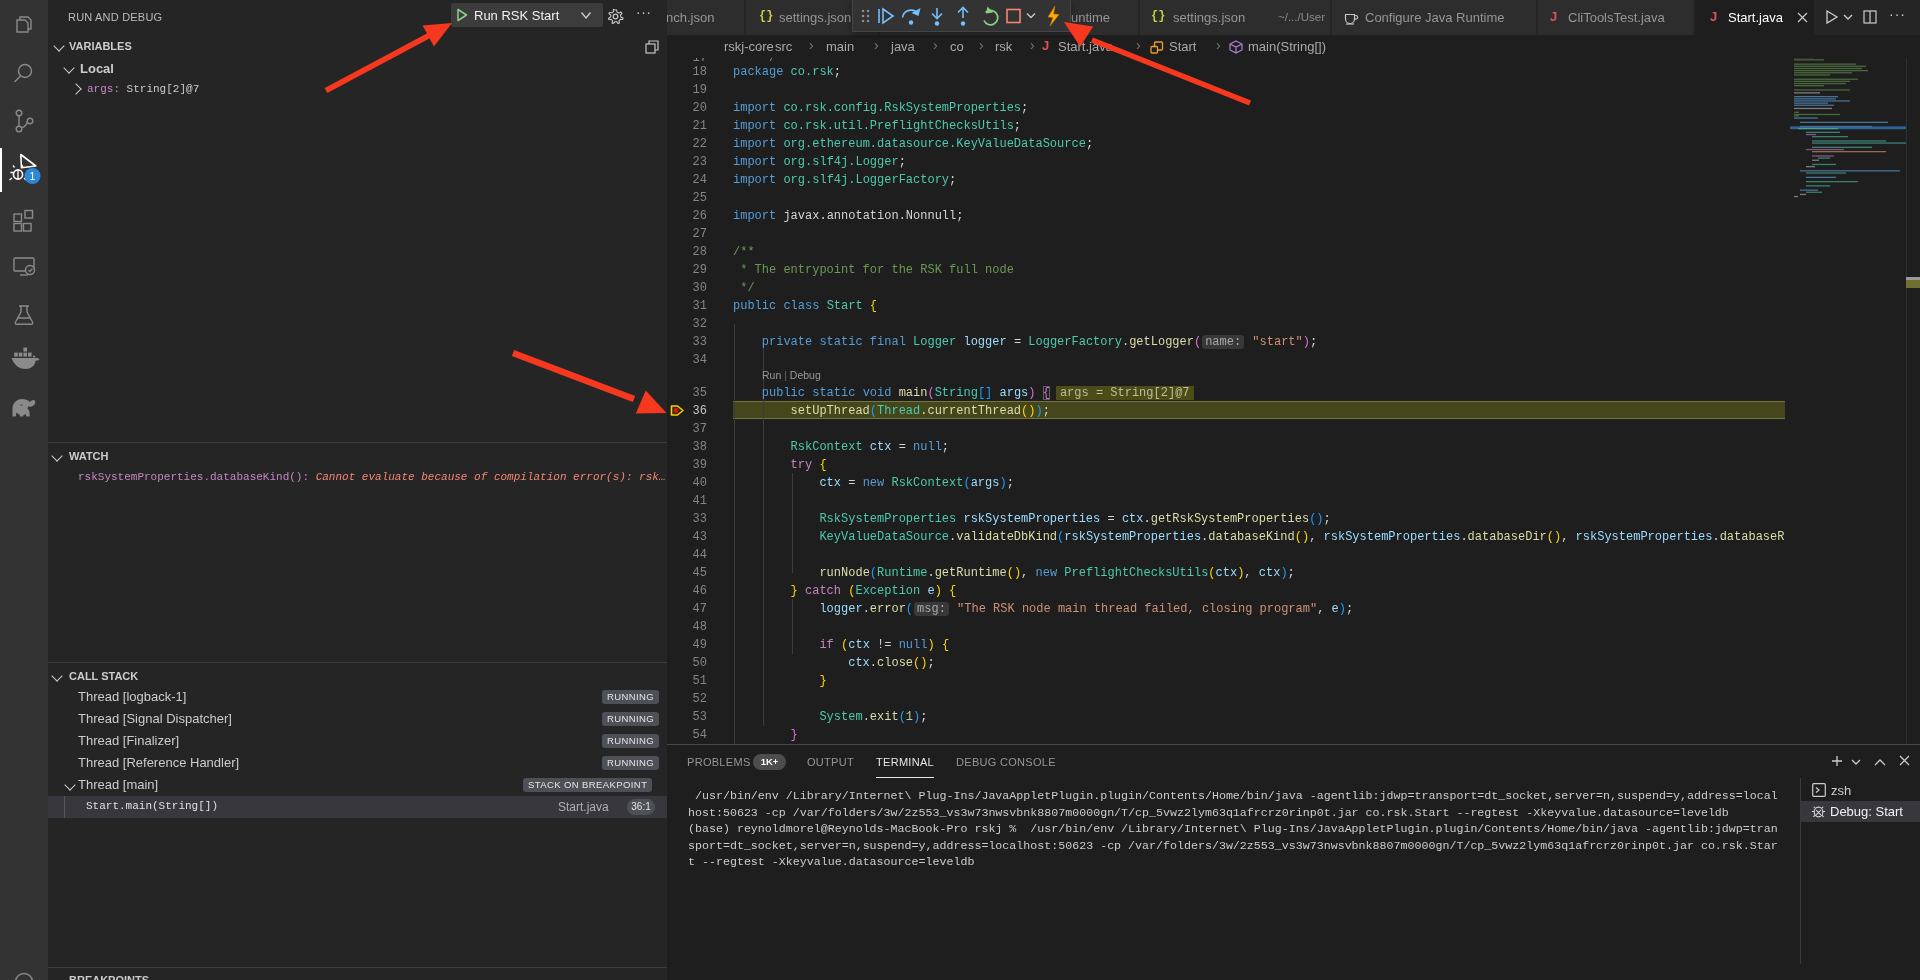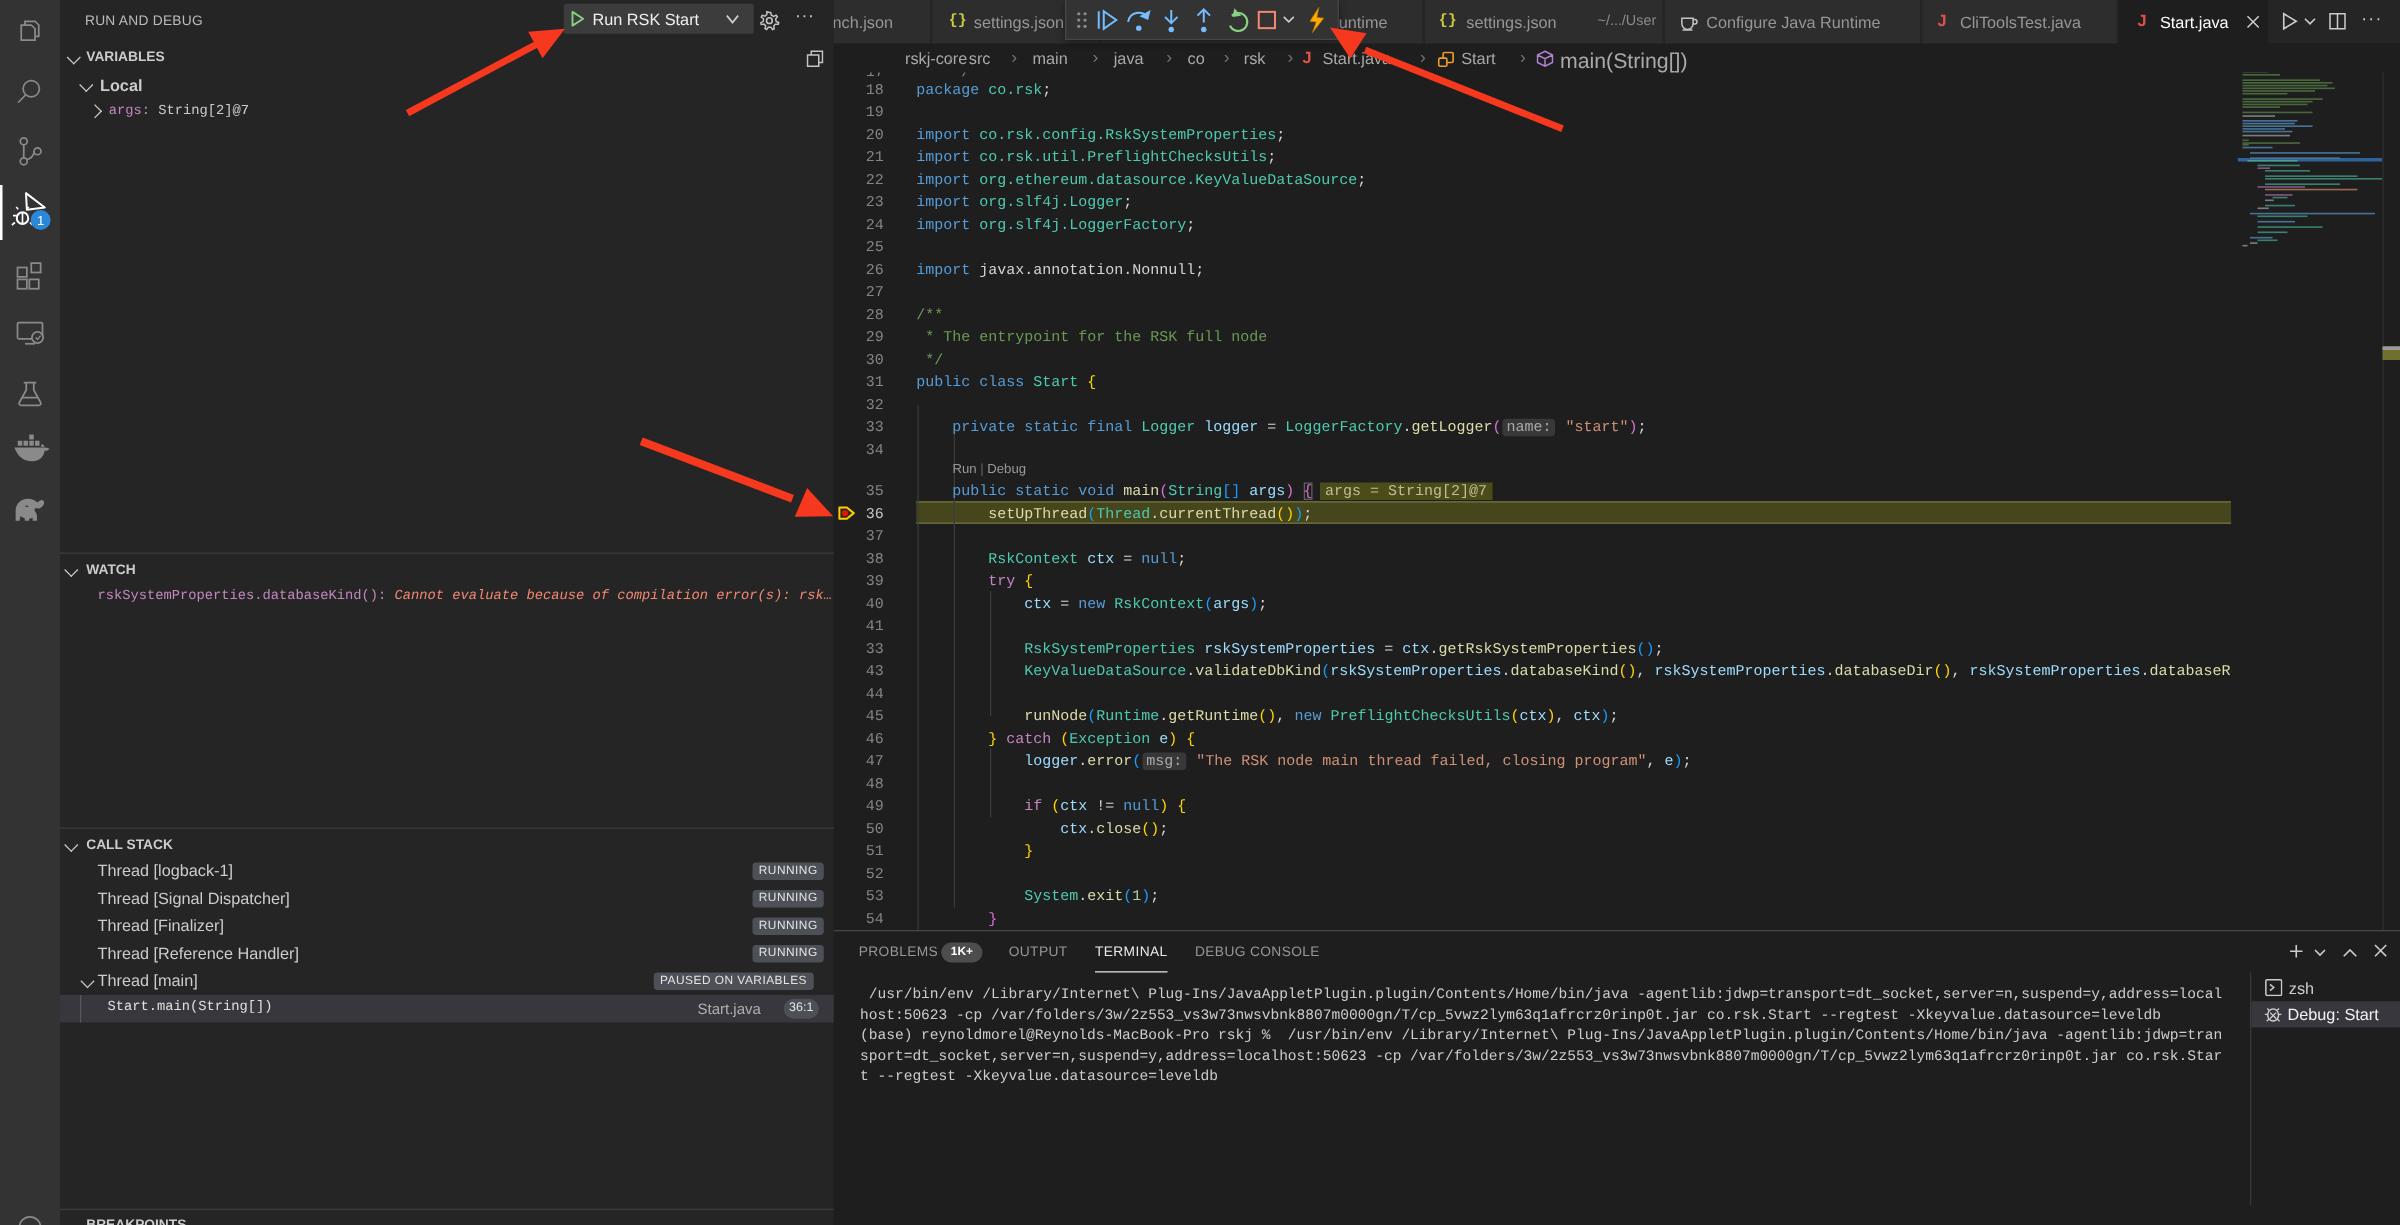--- a/index.html
+++ b/index.html
@@ -73,21 +73,21 @@
 <div class="abs" style="left:667px;top:35px;width:1253px;height:23px;background:#1e1e1e;"></div>
 
 <div class="abs" style="left:684px;top:39px;font-size:13px;color:#a9a9a9;margin-left:40px;">rskj-core</div>
 <div class="abs" style="left:775px;top:39px;font-size:13px;color:#a9a9a9;">src</div>
 <div class="abs" style="left:826px;top:39px;font-size:13px;color:#a9a9a9;">main</div>
 <div class="abs" style="left:891px;top:39px;font-size:13px;color:#a9a9a9;">java</div>
 <div class="abs" style="left:950px;top:39px;font-size:13px;color:#a9a9a9;">co</div>
 <div class="abs" style="left:995px;top:39px;font-size:13px;color:#a9a9a9;">rsk</div>
 <div class="abs" style="left:1058px;top:39px;font-size:13px;color:#a9a9a9;">Start.java</div>
 <div class="abs" style="left:1169px;top:39px;font-size:13px;color:#a9a9a9;">Start</div>
-<div class="abs" style="left:1248px;top:39px;font-size:17px;color:#a9a9a9;">main(String[])</div>
+<div class="abs" style="left:1248px;top:39px;font-size:13px;color:#a9a9a9;">main(String[])</div>
 <div class="abs" style="left:758px;top:37px;font-size:14px;color:#767676;">›</div>
 <div class="abs" style="left:809px;top:37px;font-size:14px;color:#767676;">›</div>
 <div class="abs" style="left:874px;top:37px;font-size:14px;color:#767676;">›</div>
 <div class="abs" style="left:933px;top:37px;font-size:14px;color:#767676;">›</div>
 <div class="abs" style="left:979px;top:37px;font-size:14px;color:#767676;">›</div>
 <div class="abs" style="left:1030px;top:37px;font-size:14px;color:#767676;">›</div>
 <div class="abs" style="left:1136px;top:37px;font-size:14px;color:#767676;">›</div>
 <div class="abs" style="left:1216px;top:37px;font-size:14px;color:#767676;">›</div>
 <div class="abs" style="left:1042px;top:38px;font-size:13px;font-weight:bold;color:#e2504c;">J</div>
 <svg class="abs" style="left:1150px;top:41px;" width="14" height="13" viewBox="0 0 14 13">
@@ -433,21 +433,21 @@
   </div>
 <div class="badge" style="left:602px;top:734px;">RUNNING</div>
 <div class="trow" style="left:48px;top:752px;">
     <span style="position:absolute;left:30px;">Thread [Reference Handler]</span>
   </div>
 <div class="badge" style="left:602px;top:756px;">RUNNING</div>
 <div class="trow" style="left:48px;top:774px;">
     <span style="position:absolute;left:30px;">Thread [main]</span>
   </div>
 <div class="chev chevdown" style="left:66px;top:781px;"></div>
-<div class="badge" style="left:523px;top:778px;">PAUSED ON VARIABLES</div>
+<div class="badge" style="left:523px;top:778px;">STACK ON BREAKPOINT</div>
 <div class="abs" style="left:48px;top:796px;width:619px;height:22px;background:#37373d;"></div>
 <div class="abs" style="left:64px;top:796px;width:1px;height:22px;background:#585858;"></div>
 <div class="abs mono" style="left:86px;top:800px;font-size:11px;color:#e0e0e0;">Start.main(String[])</div>
 <div class="abs" style="left:558px;top:800px;font-size:12px;color:#b0b0b0;">Start.java</div>
 <div class="abs" style="left:627px;top:799px;width:28px;height:16px;border-radius:8px;background:#4d5157;color:#e4e4e4;font-size:10px;text-align:center;line-height:16px;">36:1</div>
 
 <div class="abs" style="left:48px;top:967px;width:619px;height:1px;background:#3d3d3d;"></div>
 <div class="sechead" style="left:69px;top:974px;">BREAKPOINTS</div>
 
 <svg class="abs" style="left:0;top:0;z-index:50;pointer-events:none;" width="1920" height="980">

